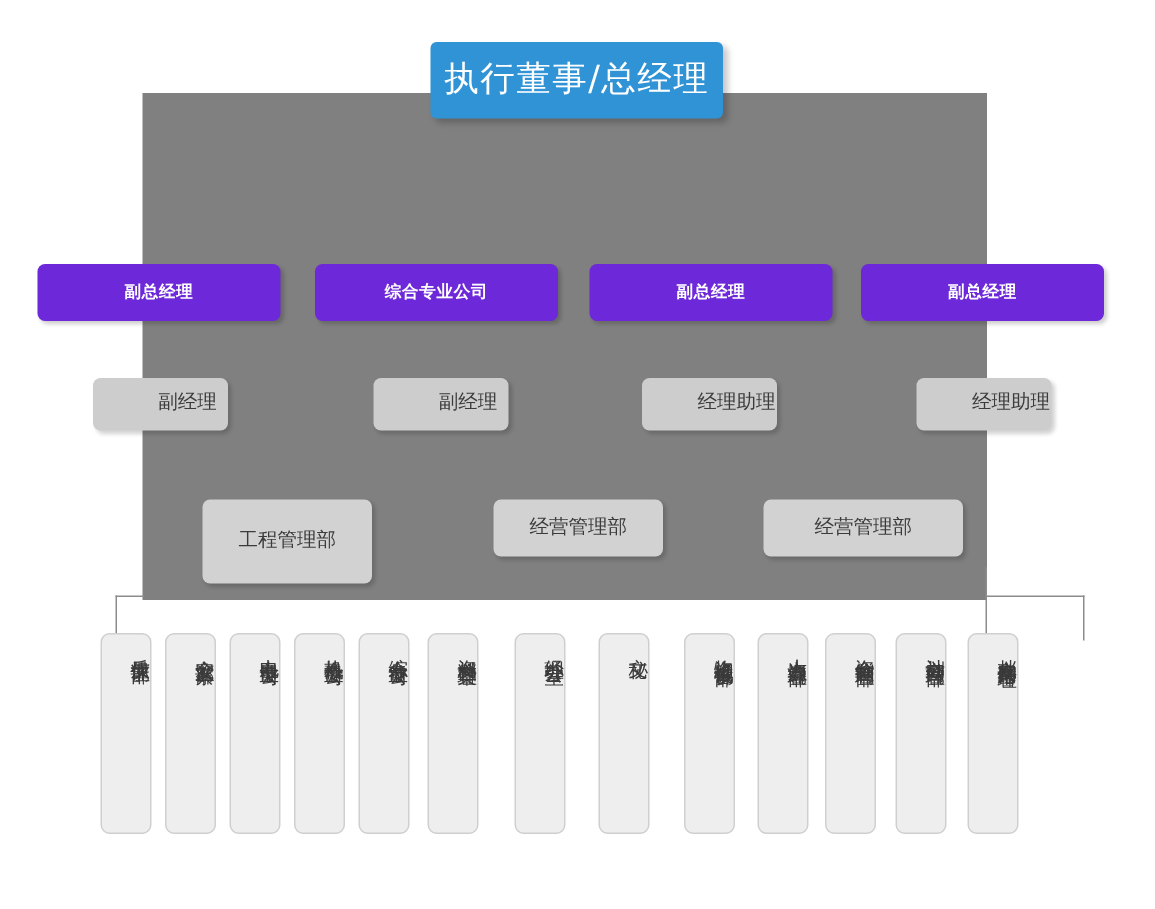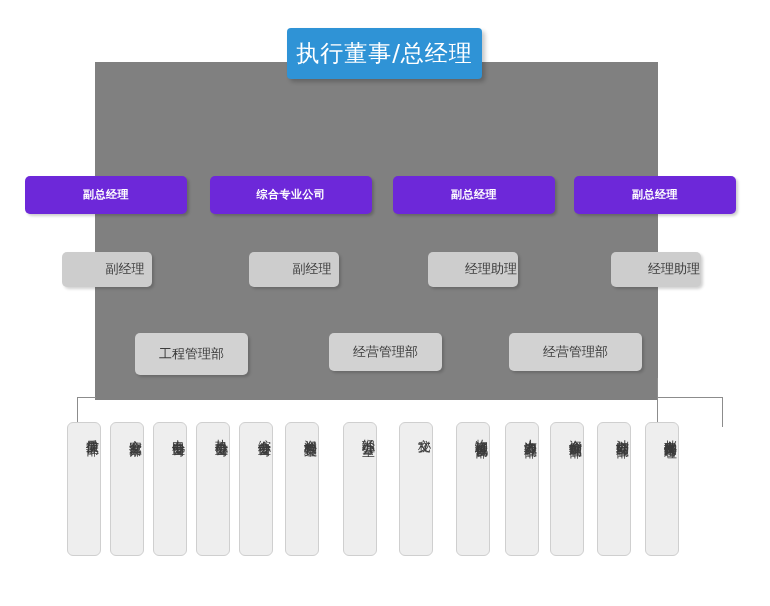--- a/index.html
+++ b/index.html
@@ -143,21 +143,21 @@
   <div class="node node-gray" style="left:249px; top:252px; width:90px; height:35px;">
     <span>副经理</span>
   </div>
   <div class="node node-gray" style="left:428px; top:252px; width:90px; height:35px;">
     <span>经理助理</span>
   </div>
   <div class="node node-gray" style="left:611px; top:252px; width:90px; height:35px;">
     <span>经理助理</span>
   </div>
 
-  <div class="node node-dept" style="left:135px; top:333px; width:113px; height:42px;">
+  <div class="node node-dept" style="left:135px; top:333px; width:113px; height:56px;">
     <span>工程管理部</span>
   </div>
   <div class="node node-dept" style="left:329px; top:333px; width:113px; height:38px;">
     <span>经营管理部</span>
   </div>
   <div class="node node-dept" style="left:509px; top:333px; width:133px; height:38px;">
     <span>经营管理部</span>
   </div>
 
   <div class="node node-leaf" style="left:67px; top:422px; width:34px; height:134px;">

